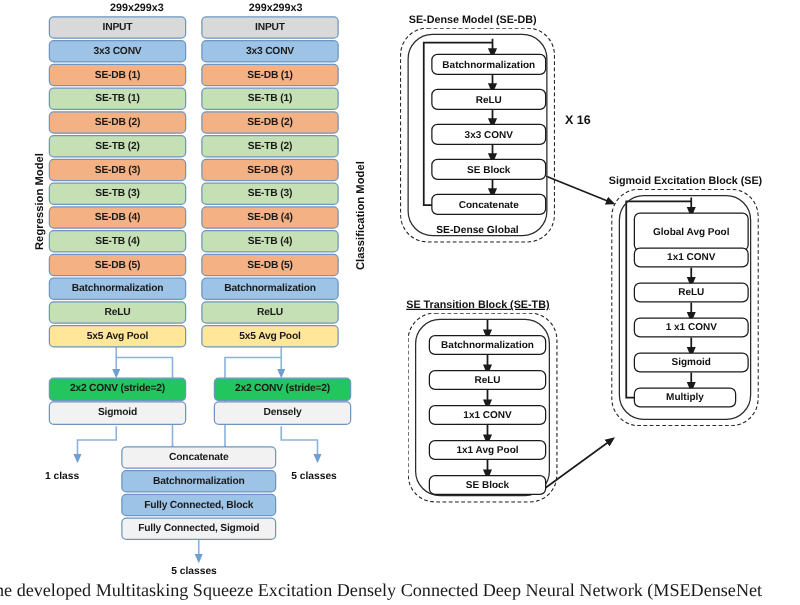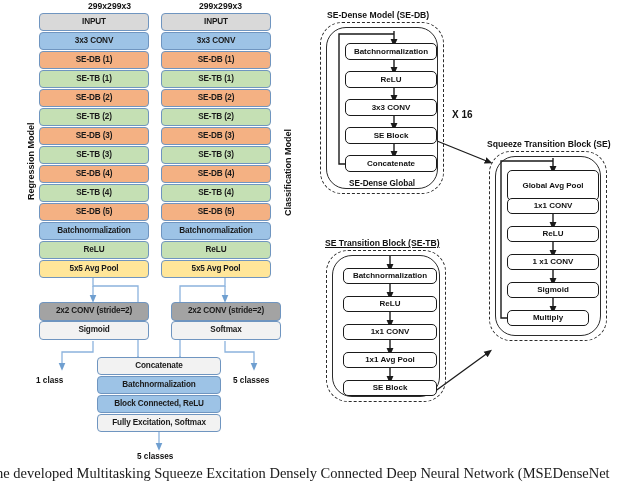--- a/index.html
+++ b/index.html
@@ -30,21 +30,21 @@
     text-align: center;
     line-height: 1;
     letter-spacing: -0.15px;
     white-space: nowrap;
   }
   .c-gray   { background: #d9d9d9; }
   .c-blue   { background: #9dc3e6; }
   .c-orange { background: #f4b183; }
   .c-green  { background: #c5e0b4; }
   .c-yellow { background: #ffe699; text-align: center; }
-  .c-dblue  { background: #a3a3a3; }
+  .c-dblue  { background: #22c55e; }
   .c-white  { background: #f2f2f2; }
 
   
   .obox {
     position: absolute;
     box-sizing: border-box;
     border: 1.6px solid #1a1a1a;
     border-radius: 5px;
     background: #ffffff;
     font-size: 8px;
@@ -218,58 +218,58 @@
 <div class="blk c-orange" style="left:161px; top:127px; width:110px; height:18px;">SE-DB (3)</div>
 <div class="blk c-green" style="left:161px; top:146px; width:110px; height:18px;">SE-TB (3)</div>
 <div class="blk c-orange" style="left:161px; top:165px; width:110px; height:18px;">SE-DB (4)</div>
 <div class="blk c-green" style="left:161px; top:184px; width:110px; height:18px;">SE-TB  (4)</div>
 <div class="blk c-orange" style="left:161px; top:203px; width:110px; height:18px;">SE-DB (5)</div>
 <div class="blk c-blue" style="left:161px; top:222px; width:110px; height:18px;">Batchnormalization</div>
 <div class="blk c-green" style="left:161px; top:241px; width:110px; height:18px;">ReLU</div>
 <div class="blk c-yellow" style="left:161px; top:260px; width:110px; height:18px;">5x5 Avg Pool</div>
 
 <div class="blk c-dblue" style="left:171px; top:302px; width:110px; height:19px;">2x2 CONV (stride=2)</div>
-<div class="blk c-white" style="left:171px; top:321px; width:110px; height:19px;">Softmax</div>
+<div class="blk c-white" style="left:171px; top:321px; width:110px; height:19px;">Densely</div>
 
 <div class="lbl" style="left:233px; top:377px;">5 classes</div>
 
 <div class="blk c-white" style="left:97px; top:357px; width:124px; height:18px;">Concatenate</div>
 <div class="blk c-blue" style="left:97px; top:376px; width:124px; height:18px;">Batchnormalization</div>
-<div class="blk c-blue" style="left:97px; top:395px; width:124px; height:18px;">Block Connected, ReLU</div>
-<div class="blk c-white" style="left:97px; top:414px; width:124px; height:18px;">Fully Excitation, Softmax</div>
+<div class="blk c-blue" style="left:97px; top:395px; width:124px; height:18px;">Fully Connected, Block</div>
+<div class="blk c-white" style="left:97px; top:414px; width:124px; height:18px;">Fully Connected, Sigmoid</div>
 
 <div class="lbl" style="left:137px; top:453px;">5 classes</div>
 
 <div class="lbl-title" style="left:327px; top:11px;">SE-Dense Model (SE-DB)</div>
 
 <div class="dashbox" style="left:320px; top:22px; width:124px; height:172px;"></div>
 <div class="solidbox" style="left:326px; top:27px; width:112px; height:162px;"></div>
 
 <div class="obox" style="left:345px; top:43px;  width:92px; height:17px;">Batchnormalization</div>
 <div class="obox" style="left:345px; top:71px;  width:92px; height:17px;">ReLU</div>
 <div class="obox" style="left:345px; top:99px;  width:92px; height:17px;">3x3 CONV</div>
 <div class="obox" style="left:345px; top:127px; width:92px; height:17px;">SE Block</div>
 <div class="obox" style="left:345px; top:155px; width:92px; height:17px;">Concatenate</div>
 
 <div class="lbl" style="left:349px; top:180px;">SE-Dense Global</div>
 
-<div class="lbl" style="left:452px; top:110px; font-size:10px;">X 16</div>
+<div class="lbl" style="left:452px; top:92px; font-size:10px;">X 16</div>
 
 <div class="lbl-title" style="left:325px; top:239px;text-decoration:underline;">SE Transition Block (SE-TB)</div>
 
 <div class="dashbox" style="left:326px; top:250px; width:120px; height:152px;"></div>
 <div class="solidbox" style="left:332px; top:255px; width:108px; height:142px;"></div>
 
 <div class="obox" style="left:343px; top:268px; width:94px; height:16px;">Batchnormalization</div>
 <div class="obox" style="left:343px; top:296px; width:94px; height:16px;">ReLU</div>
 <div class="obox" style="left:343px; top:324px; width:94px; height:16px;">1x1 CONV</div>
 <div class="obox" style="left:343px; top:352px; width:94px; height:16px;">1x1 Avg Pool</div>
 <div class="obox" style="left:343px; top:380px; width:94px; height:16px;">SE Block</div>
 
-<div class="lbl-title" style="left:487px; top:140px;">Squeeze Transition Block (SE)</div>
+<div class="lbl-title" style="left:487px; top:140px;">Sigmoid Excitation Block (SE)</div>
 
 <div class="dashbox" style="left:489px; top:151px; width:118px; height:190px;"></div>
 <div class="solidbox" style="left:495px; top:156px; width:106px; height:180px;"></div>
 
 <div class="obox" style="left:507px; top:170px; width:92px; height:31px;">Global Avg Pool</div>
 <div class="obox" style="left:507px; top:198px; width:92px; height:16px;">1x1 CONV</div>
 <div class="obox" style="left:507px; top:226px; width:92px; height:16px;">ReLU</div>
 <div class="obox" style="left:507px; top:254px; width:92px; height:16px;">1 x1 CONV</div>
 <div class="obox" style="left:507px; top:282px; width:92px; height:16px;">Sigmoid</div>
 <div class="obox" style="left:507px; top:310px; width:82px; height:16px;">Multiply</div>

